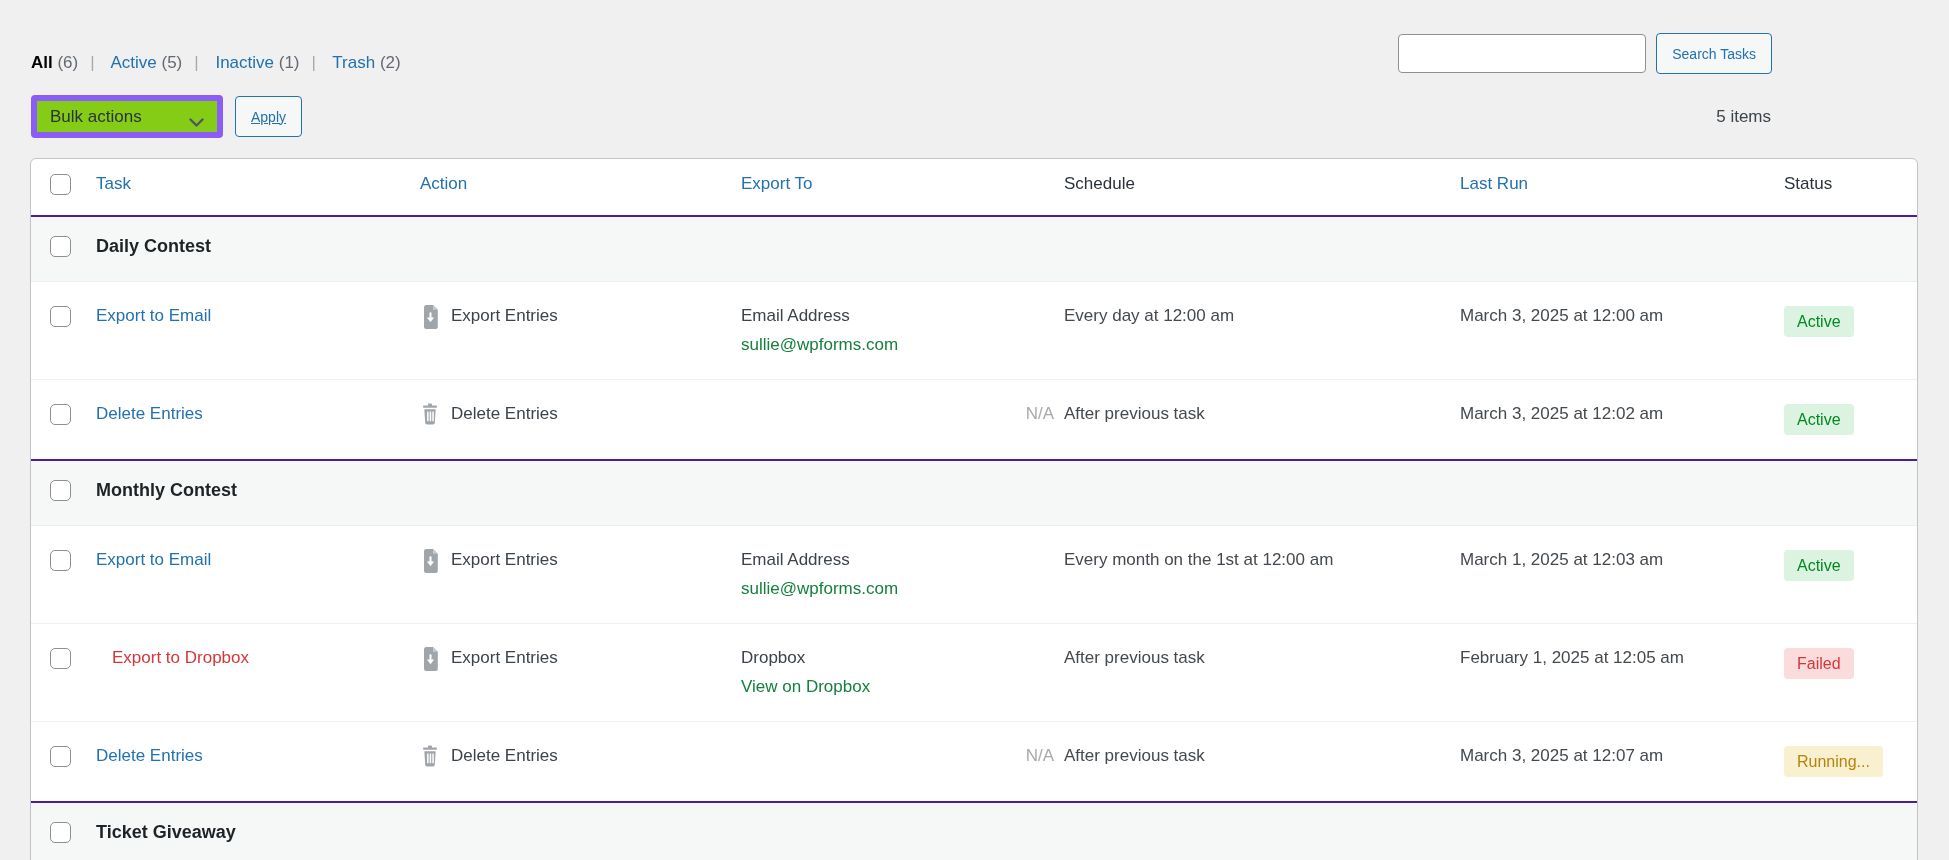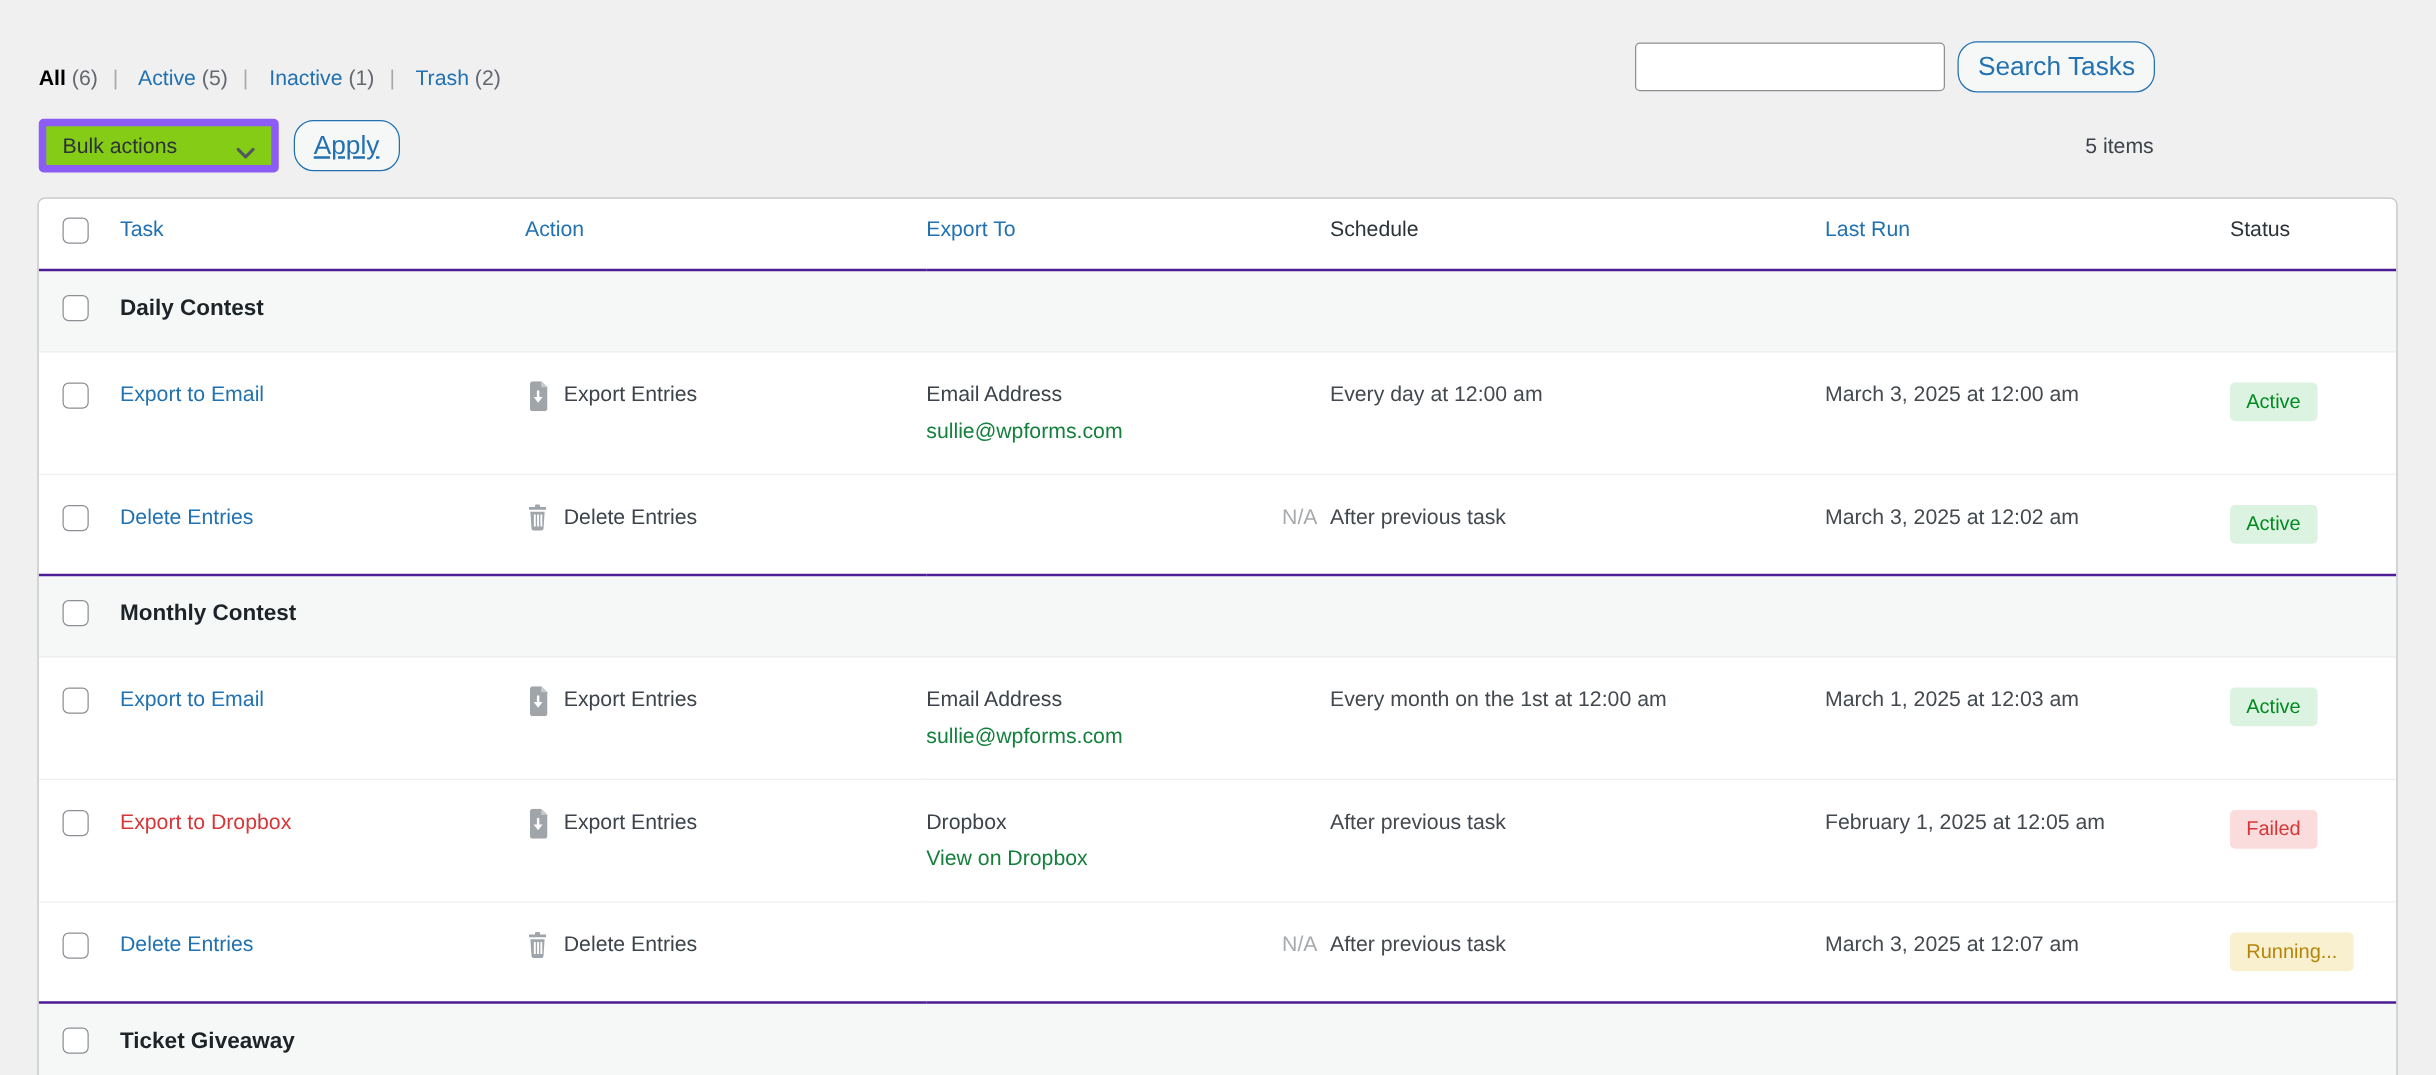--- a/index.html
+++ b/index.html
@@ -3,40 +3,40 @@
 <meta charset="utf-8">
 <style>
   html,body{margin:0;padding:0;}
   body{
     width:1949px;height:860px;overflow:hidden;
     background:#f0f0f1;
     font-family:"Liberation Sans", sans-serif;
     color:#3c434a;
     -webkit-font-smoothing:antialiased;
   }
-  .wrap{position:relative;width:1761px;height:860px;}
+  .wrap{position:relative;width:1761px;height:860px;padding-left:48px;}
 
   
   .filters{position:absolute;left:31px;top:53px;font-size:17px;white-space:nowrap;}
   .filter-link{color:#2271b1;text-decoration:none;cursor:pointer;}
   .filter-link.current{color:#000;font-weight:bold;}
   .filter-count{color:#646970;}
   .filter-sep{color:#a7aaad;margin:0 12px;}
 
   
   .searchbar{position:absolute;top:33px;right:37px;display:flex;align-items:center;}
   .search-input{
     width:248px;height:39px;box-sizing:border-box;
     border:1px solid #8c8f94;border-radius:4px;background:#fff;
     font-size:17px;padding:0 10px;font-family:inherit;color:#2c3338;outline:none;
   }
   .btn{
     height:41px;box-sizing:border-box;
-    background:#f6f7f7;border:1px solid #2271b1;border-radius:16px;
-    color:#2271b1;font-size:21px;font-family:inherit;
+    background:#f6f7f7;border:1px solid #2271b1;border-radius:4px;
+    color:#2271b1;font-size:14px;font-family:inherit;
     padding:0 15px;cursor:pointer;
   }
   .searchbar .btn{margin-left:10px;}
 
   
   .toolbar{position:absolute;left:31px;top:95px;display:flex;align-items:center;}
   .select-wrap{
     position:relative;width:192px;height:43px;box-sizing:border-box;
     background:#84cc16;border:6px solid #8b5cf6;border-radius:4px;
     display:flex;align-items:center;padding:0 36px 0 13px;
@@ -230,21 +230,21 @@
       <div class="exp1">Email Address</div>
       <a class="exp2">sullie@wpforms.com</a>
     </td>
     <td><span class="sched">Every month on the 1st at 12:00 am</span></td>
     <td><span class="lastrun">March 1, 2025 at 12:03 am</span></td>
     <td><span class="badge" style="color: rgb(0, 138, 32); background: rgb(220, 243, 226);">Active</span></td>
   </tr>
 
   <tr class="task-row">
     <td class="cb"><input type="checkbox" style=""></td>
-    <td><a class="task-link" style="color: rgb(214, 54, 56);">Export to Dropbox</a></td>
+    <td><a class="task-link" style="color: rgb(214, 54, 56); margin-left: 16px;">Export to Dropbox</a></td>
     <td>
       <span class="action">
         <svg class="aicon icon-export" width="20" height="24" viewBox="0 0 20 24">
           <path fill="#a0a5aa" d="M4 2.2C4 1 5 0 6.2 0H13l4.8 4.8v16.9c0 1.3-1 2.3-2.2 2.3H6.2C5 24 4 23 4 21.7V2.2z"></path>
           <path fill="#c8cbce" d="M13 0l4.8 4.8H13V0z"></path>
           <rect x="9.5" y="7.2" width="2" height="7" rx="1" fill="#fff"></rect>
           <path fill="#fff" d="M6.9 12.6h7.2l-3.6 4.6-3.6-4.6z"></path>
         </svg>
 
         <span class="action-label">Export Entries</span>

